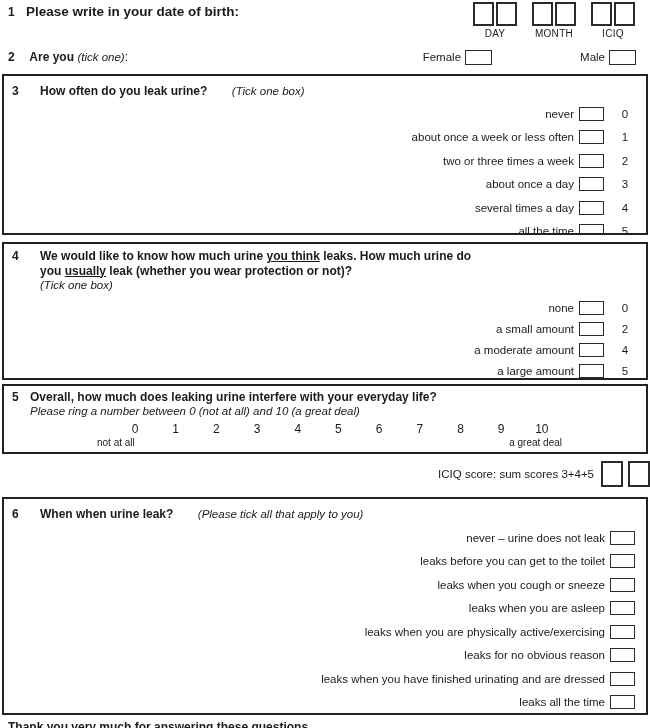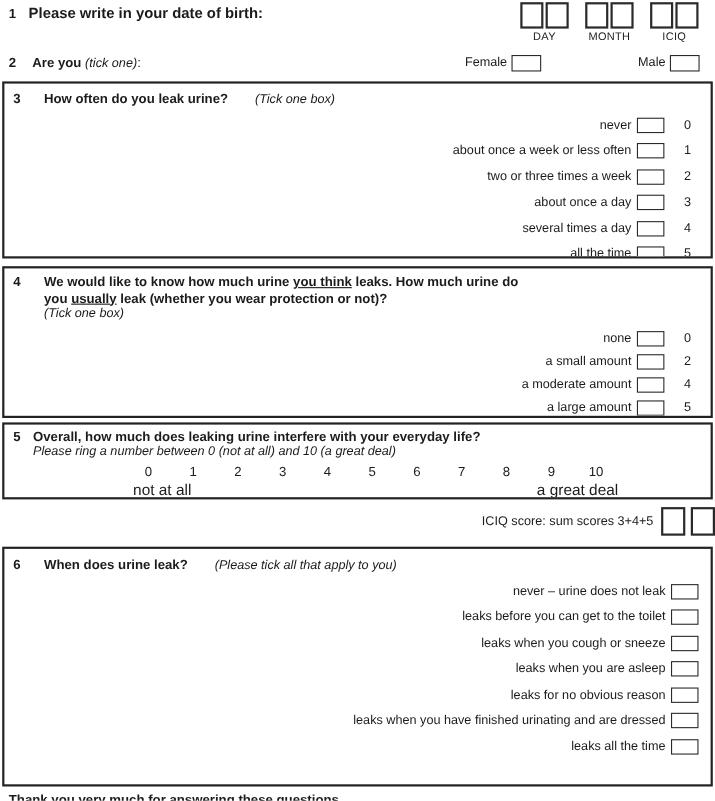--- a/index.html
+++ b/index.html
@@ -67,21 +67,21 @@
   .u { text-decoration: underline; }
   .sec4 .hint-line { font-size: 11.5px; font-style: italic; line-height: 14px; }
   .sec4 .opts { margin-top: 5px; }
 
   
   .sec5 { height: 70px; margin-top: 4px; padding-top: 4px; }
   .sec5 .qtitle { line-height: 14px; }
   .sec5 .hint-line { font-style: italic; font-size: 11.5px; line-height: 14px; }
   .scale-row { display:flex; justify-content: space-between; margin: 4px 95px 0 122px; }
   .scale-num { font-size: 12px; width: 18px; text-align:center; }
-  .scale-labels { display:flex; justify-content: space-between; padding: 1px 84px 0 117px; font-size: 14px; gap: 16px; }
+  .scale-labels { display:flex; justify-content: space-between; padding: 1px 84px 0 93px; font-size: 10px; gap: 16px; }
 
   
   .iciq-row { display:flex; justify-content: flex-end; align-items: center; height: 40px; }
   .iciq-label { font-size: 11.5px; margin-right: 7px; }
   .iciq-boxes { display:flex; gap: 5px; }
 
   
   .sec6 { height: 218px; margin-top: 3px; }
   .sec6 .opts { margin-top: 4px; }
 
@@ -247,21 +247,21 @@
     <div class="iciq-boxes">
       <span class="sbox"></span>
       <span class="sbox"></span>
     </div>
   </div>
 
   <div class="section-box sec6">
     <div class="sec-head">
       <div class="qhead">
         <span class="q-num">6</span>
-        <span class="qtitle">When does urine leak?</span>&nbsp;
+        <span class="qtitle">When when urine leak?</span>&nbsp;
         <span class="hint">(Please tick all that apply to you)</span>
       </div>
     </div>
     <div class="opts">
       <div class="opt-row ticks">
         <span class="opt-label">never – urine does not leak</span>
         <span class="cbox"></span>
       </div>
       <div class="opt-row ticks">
         <span class="opt-label">leaks before you can get to the toilet</span>
@@ -269,20 +269,24 @@
       </div>
       <div class="opt-row ticks">
         <span class="opt-label">leaks when you cough or sneeze</span>
         <span class="cbox"></span>
       </div>
       <div class="opt-row ticks">
         <span class="opt-label">leaks when you are asleep</span>
         <span class="cbox"></span>
       </div>
       <div class="opt-row ticks">
+        <span class="opt-label">leaks when you are physically active/exercising</span>
+        <span class="cbox"></span>
+      </div>
+      <div class="opt-row ticks">
         <span class="opt-label">leaks for no obvious reason</span>
         <span class="cbox"></span>
       </div>
       <div class="opt-row ticks">
         <span class="opt-label">leaks when you have finished urinating and are dressed</span>
         <span class="cbox"></span>
       </div>
       <div class="opt-row ticks">
         <span class="opt-label">leaks all the time</span>
         <span class="cbox"></span>

